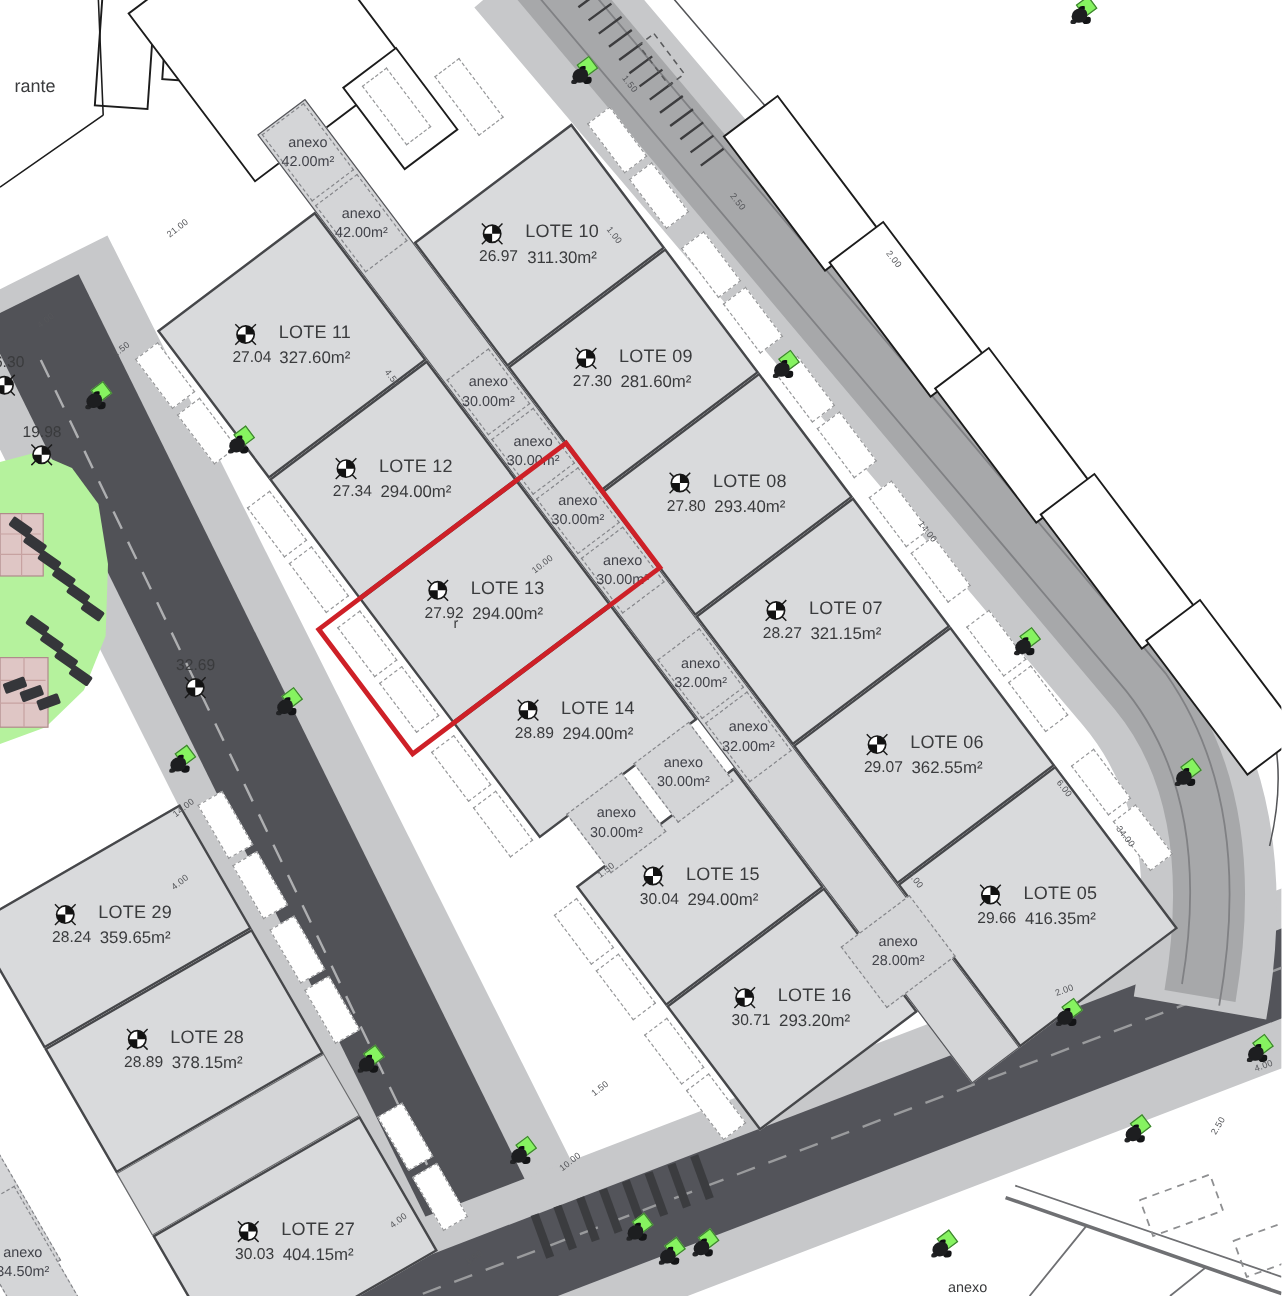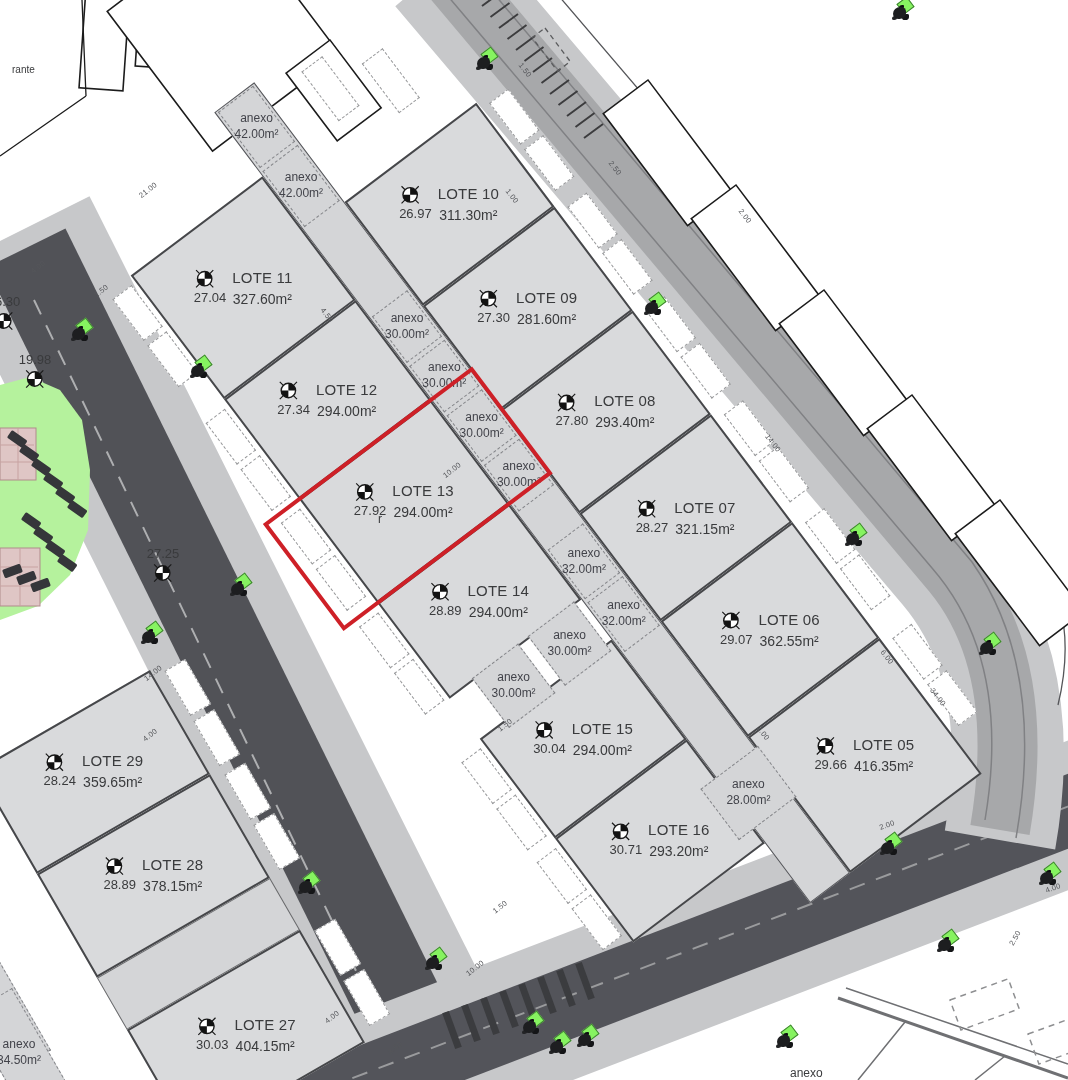--- a/index.html
+++ b/index.html
@@ -477,21 +477,21 @@
           <circle r="7.2" fill="#ffffff" stroke="#1a1a1a" stroke-width="1.4"></circle>
           <path d="M0,0 L0,-7.2 A7.2,7.2 0 0 1 7.2,0 Z" fill="#121212"></path>
           <path d="M0,0 L0,7.2 A7.2,7.2 0 0 1 -7.2,0 Z" fill="#121212"></path>
         </svg></div>
       <div class="street-marker" style="left: 4px; top: 294px;"><span>26.30</span><svg width="22" height="22" viewBox="-11 -11 22 22">
           <path d="M5.1,-5.1 L8.6,-8.6 M-5.1,5.1 L-8.6,8.6 M-5.1,-5.1 L-8.6,-8.6 M5.1,5.1 L8.6,8.6" stroke="#1a1a1a" stroke-width="1.2"></path>
           <circle r="7.2" fill="#ffffff" stroke="#1a1a1a" stroke-width="1.4"></circle>
           <path d="M0,0 L0,-7.2 A7.2,7.2 0 0 1 7.2,0 Z" fill="#121212"></path>
           <path d="M0,0 L0,7.2 A7.2,7.2 0 0 1 -7.2,0 Z" fill="#121212"></path>
         </svg></div>
-      <div class="street-marker" style="left: 163px; top: 546px;"><span>27.25</span><svg width="22" height="22" viewBox="-11 -11 22 22">
+      <div class="street-marker" style="left: 163px; top: 546px;"><span>32.69</span><svg width="22" height="22" viewBox="-11 -11 22 22">
           <path d="M5.1,-5.1 L8.6,-8.6 M-5.1,5.1 L-8.6,8.6 M-5.1,-5.1 L-8.6,-8.6 M5.1,5.1 L8.6,8.6" stroke="#1a1a1a" stroke-width="1.2"></path>
           <circle r="7.2" fill="#ffffff" stroke="#1a1a1a" stroke-width="1.4"></circle>
           <path d="M0,0 L0,-7.2 A7.2,7.2 0 0 1 7.2,0 Z" fill="#121212"></path>
           <path d="M0,0 L0,7.2 A7.2,7.2 0 0 1 -7.2,0 Z" fill="#121212"></path>
         </svg></div>
       <div class="dim" style="left: 148px; top: 190px; transform: translate(-50%, -50%) rotate(-38deg);">21.00</div>
       <div class="dim" style="left: 38px; top: 267px; transform: translate(-50%, -50%) rotate(-38deg);">4.00</div>
       <div class="dim" style="left: 101px; top: 291px; transform: translate(-50%, -50%) rotate(-38deg);">1.50</div>
       <div class="dim" style="left: 327px; top: 315px; transform: translate(-50%, -50%) rotate(52deg);">4.50</div>
       <div class="dim" style="left: 525px; top: 70px; transform: translate(-50%, -50%) rotate(52deg);">1.50</div>
@@ -506,21 +506,21 @@
       <div class="dim" style="left: 763px; top: 733px; transform: translate(-50%, -50%) rotate(52deg);">2.00</div>
       <div class="dim" style="left: 505px; top: 725px; transform: translate(-50%, -50%) rotate(-38deg);">1.50</div>
       <div class="dim" style="left: 500px; top: 907px; transform: translate(-50%, -50%) rotate(-38deg);">1.50</div>
       <div class="dim" style="left: 475px; top: 968px; transform: translate(-50%, -50%) rotate(-38deg);">10.00</div>
       <div class="dim" style="left: 150px; top: 735px; transform: translate(-50%, -50%) rotate(-38deg);">4.00</div>
       <div class="dim" style="left: 332px; top: 1017px; transform: translate(-50%, -50%) rotate(-38deg);">4.00</div>
       <div class="dim" style="left: 395px; top: 1048px; transform: translate(-50%, -50%) rotate(-38deg);">3.50</div>
       <div class="dim" style="left: 887px; top: 825px; transform: translate(-50%, -50%) rotate(-20deg);">2.00</div>
       <div class="dim" style="left: 1053px; top: 888px; transform: translate(-50%, -50%) rotate(-20deg);">4.00</div>
       <div class="dim" style="left: 1015px; top: 938px; transform: translate(-50%, -50%) rotate(-60deg);">2.50</div>
-      <div class="misc" style="left: 12px; top: 64px; font-size: 10px;">rante</div>
+      <div class="misc" style="left: 12px; top: 64px; font-size: 15px;">rante</div>
       <div class="misc" style="left: 378px; top: 512px; font-size: 12px;">r</div>
       <div class="misc" style="left: 790px; top: 1066px; font-size: 12px;">anexo</div>
     </div>
 
 <div class="abox gray" style="position: absolute; left: -8px; top: 948px; width: 118px; height: 50px; transform: rotate(60deg); transform-origin: 0px 0px; z-index: 4;">
       <div class="anexo-label" style="transform: translate(-50%, -50%) rotate(-60deg);">anexo<br>30.80m²</div>
     </div>
     <div class="abox gray" style="position: absolute; left: 12px; top: 988px; width: 118px; height: 52px; transform: rotate(60deg); transform-origin: 0px 0px; z-index: 4;">
       <div class="anexo-label" style="transform: translate(-50%, -50%) rotate(-60deg);">anexo<br>34.50m²</div>
     </div>

